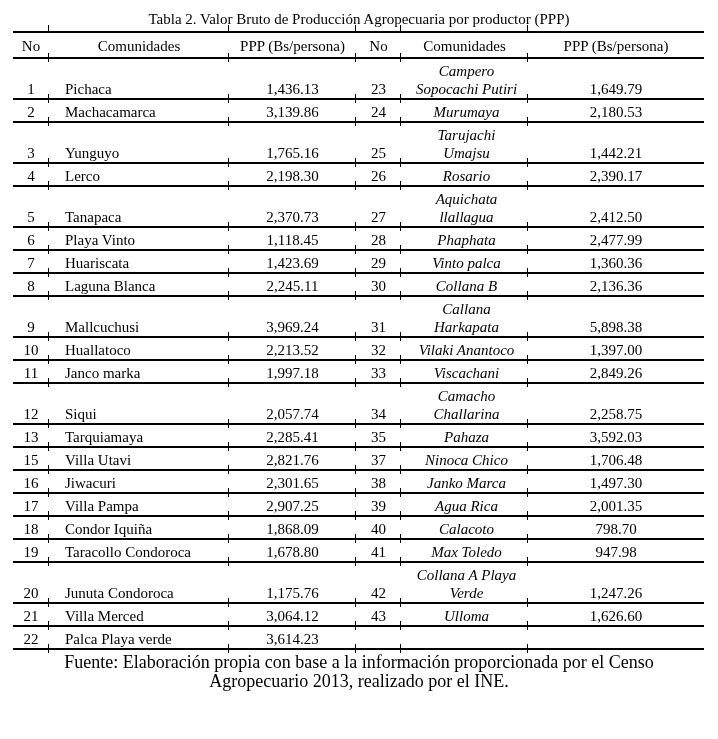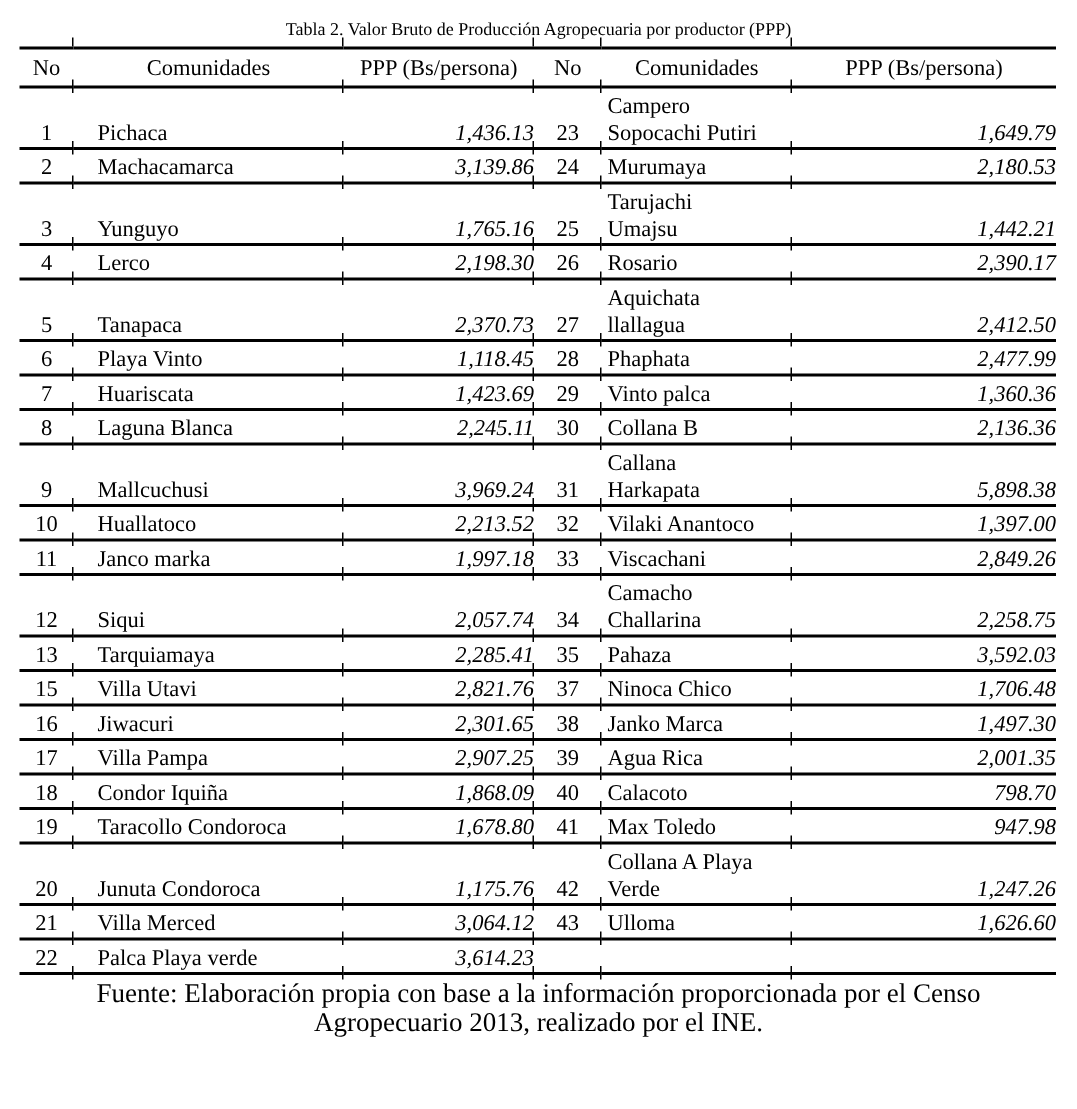--- a/index.html
+++ b/index.html
@@ -13,21 +13,21 @@
     overflow: hidden;
   }
   .page {
     position: relative;
     width: 718px;
     height: 739px;
   }
   .title {
     margin-top: 10px;
     text-align: center;
-    font-size: 12px;
+    font-size: 15px;
     line-height: 18px;
   }
   table.ppp {
     border-collapse: collapse;
     table-layout: fixed;
     width: 691px;
     margin: 3px 0 0 13px;
   }
   th, td {
     position: relative;
@@ -59,23 +59,23 @@
   thead th:not(:first-child)::before {
     content: "";
     position: absolute;
     left: -1px;
     top: -8px;
     width: 1px;
     height: 6px;
     background: #000;
   }
   .c1, .c4 { text-align: center; }
-  .c3, .c6 { text-align: right; font-style: italic; }
+  .c3, .c6 { text-align: center; }
   .c2 { text-align: left; padding-left: 16px; white-space: pre-line; font-family: Liberation Serif, serif; }
-  .c5 { text-align: left; padding-left: 4px;  white-space: pre-line; }
+  .c5 { text-align: center; padding-left: 4px;  white-space: pre-line; font-style: italic; }
   .source {
     margin-top: 3px;
     text-align: center;
     font-size: 18px;
     line-height: 19px;
     white-space: pre-line;
   }
 </style>
 </head>
 <body>

